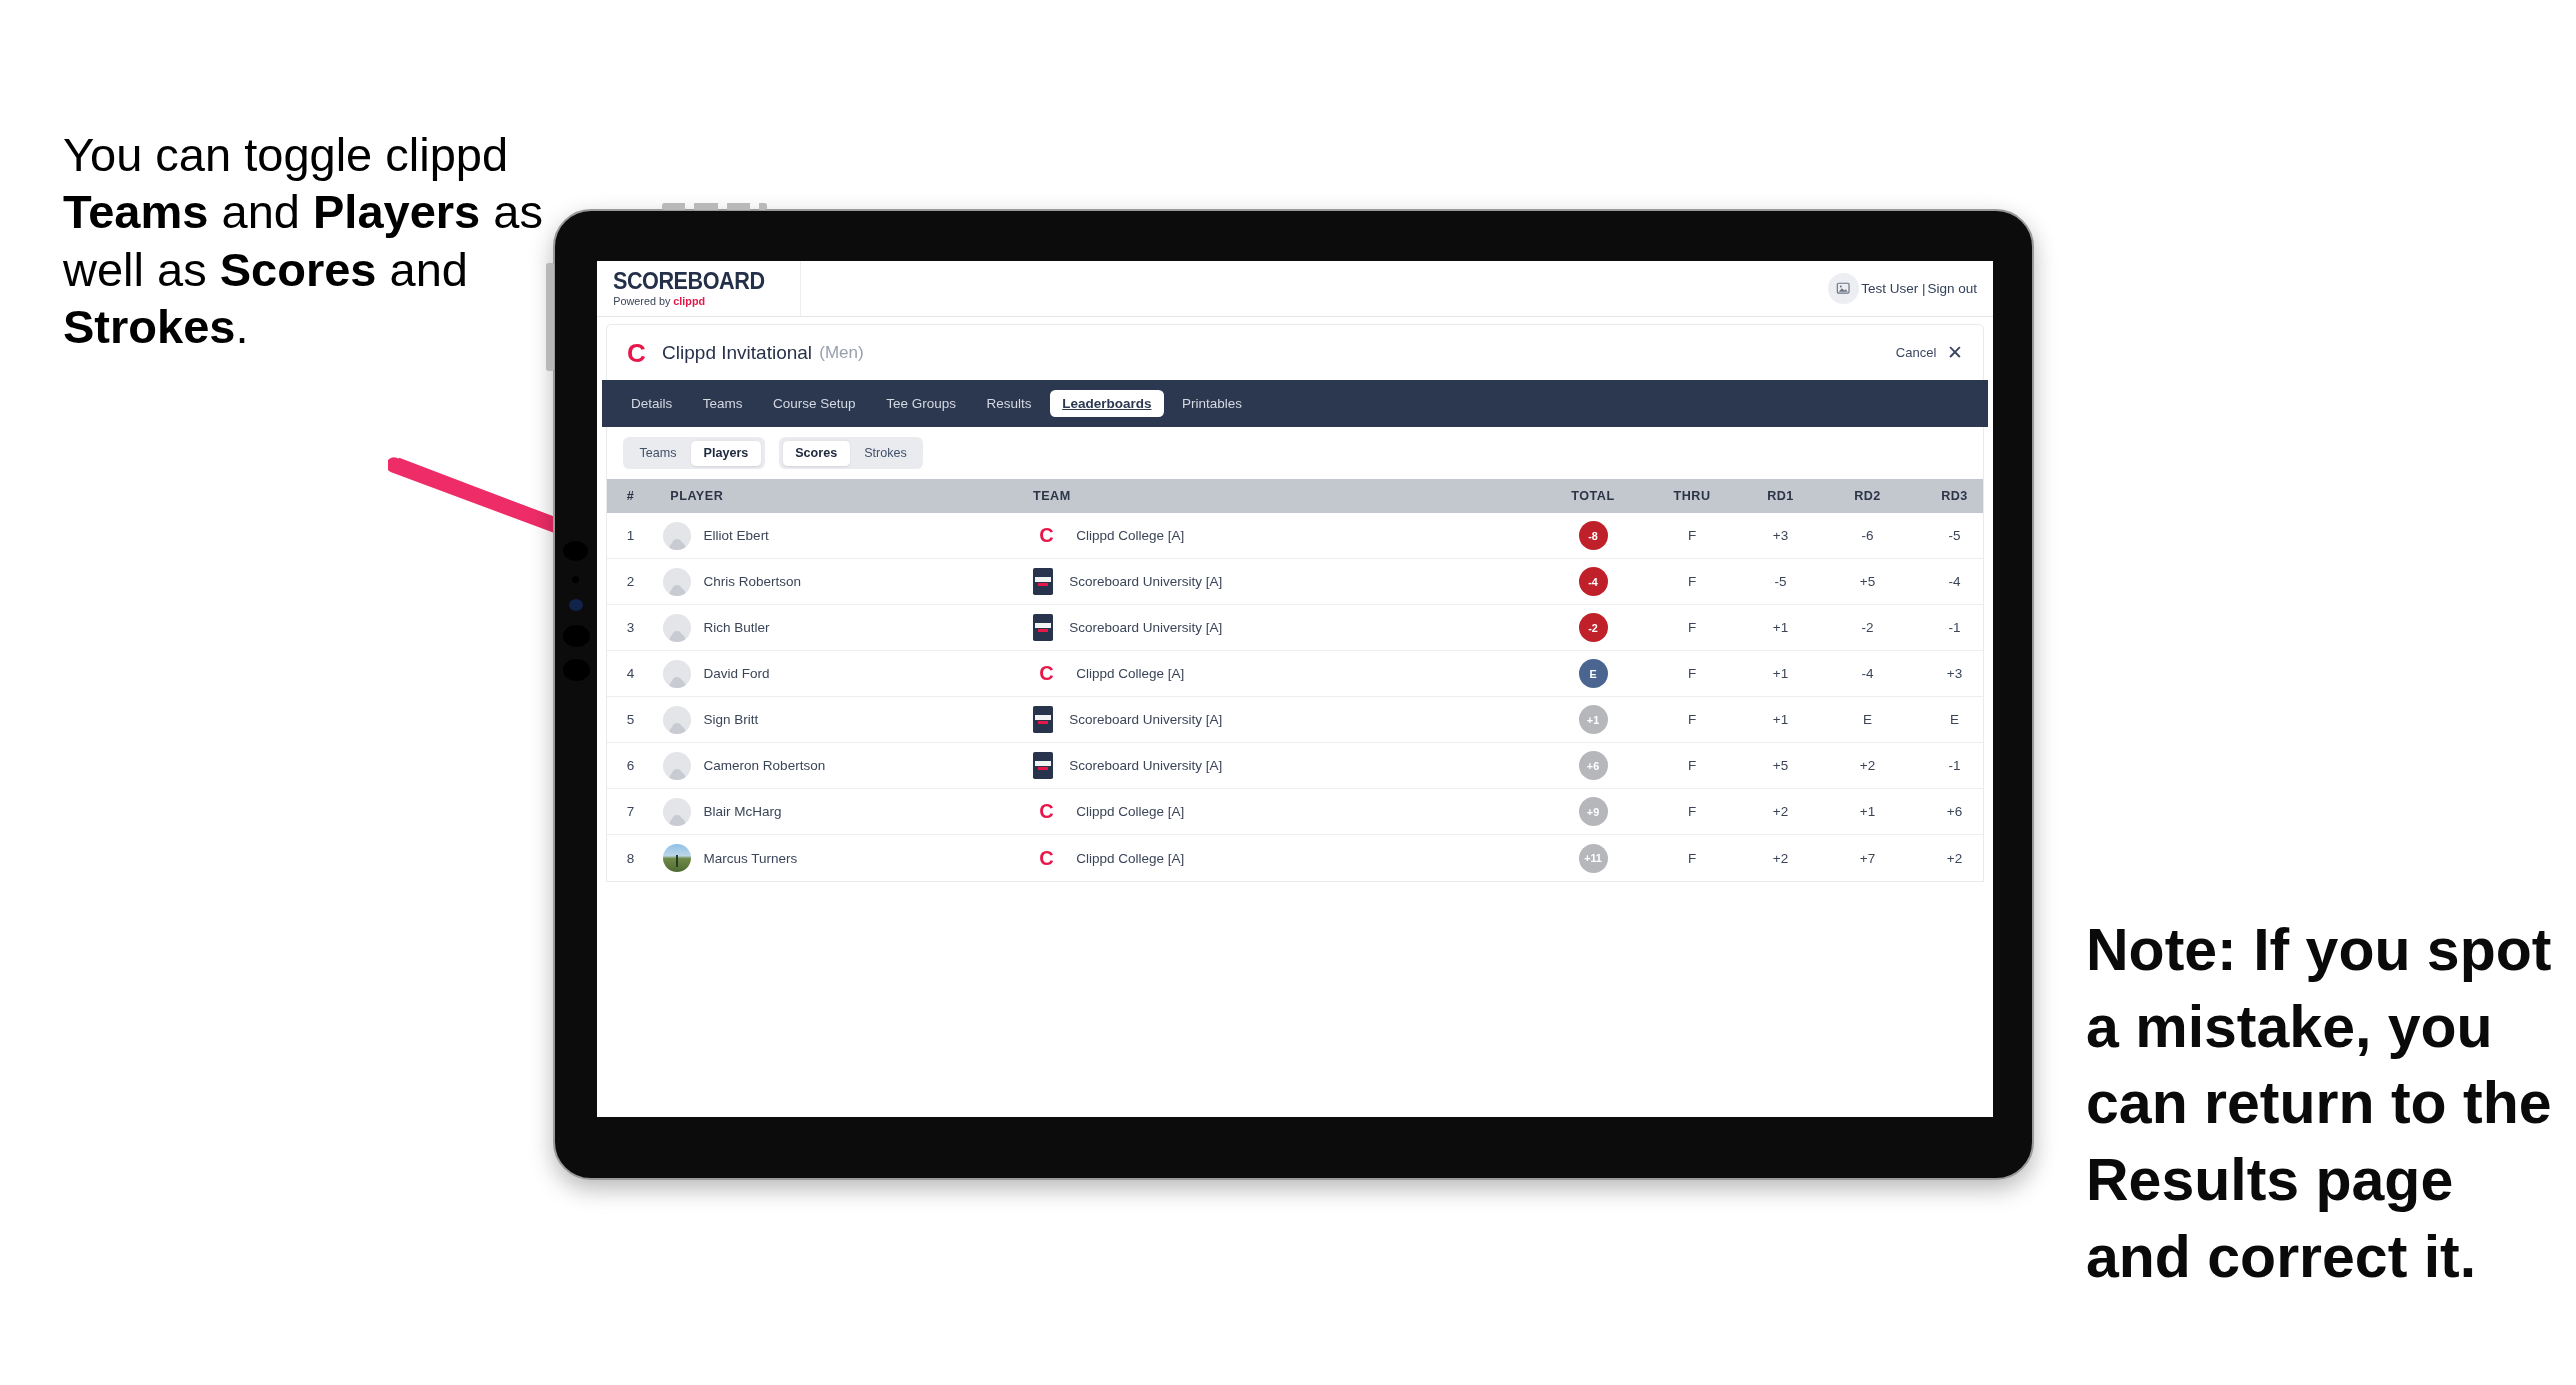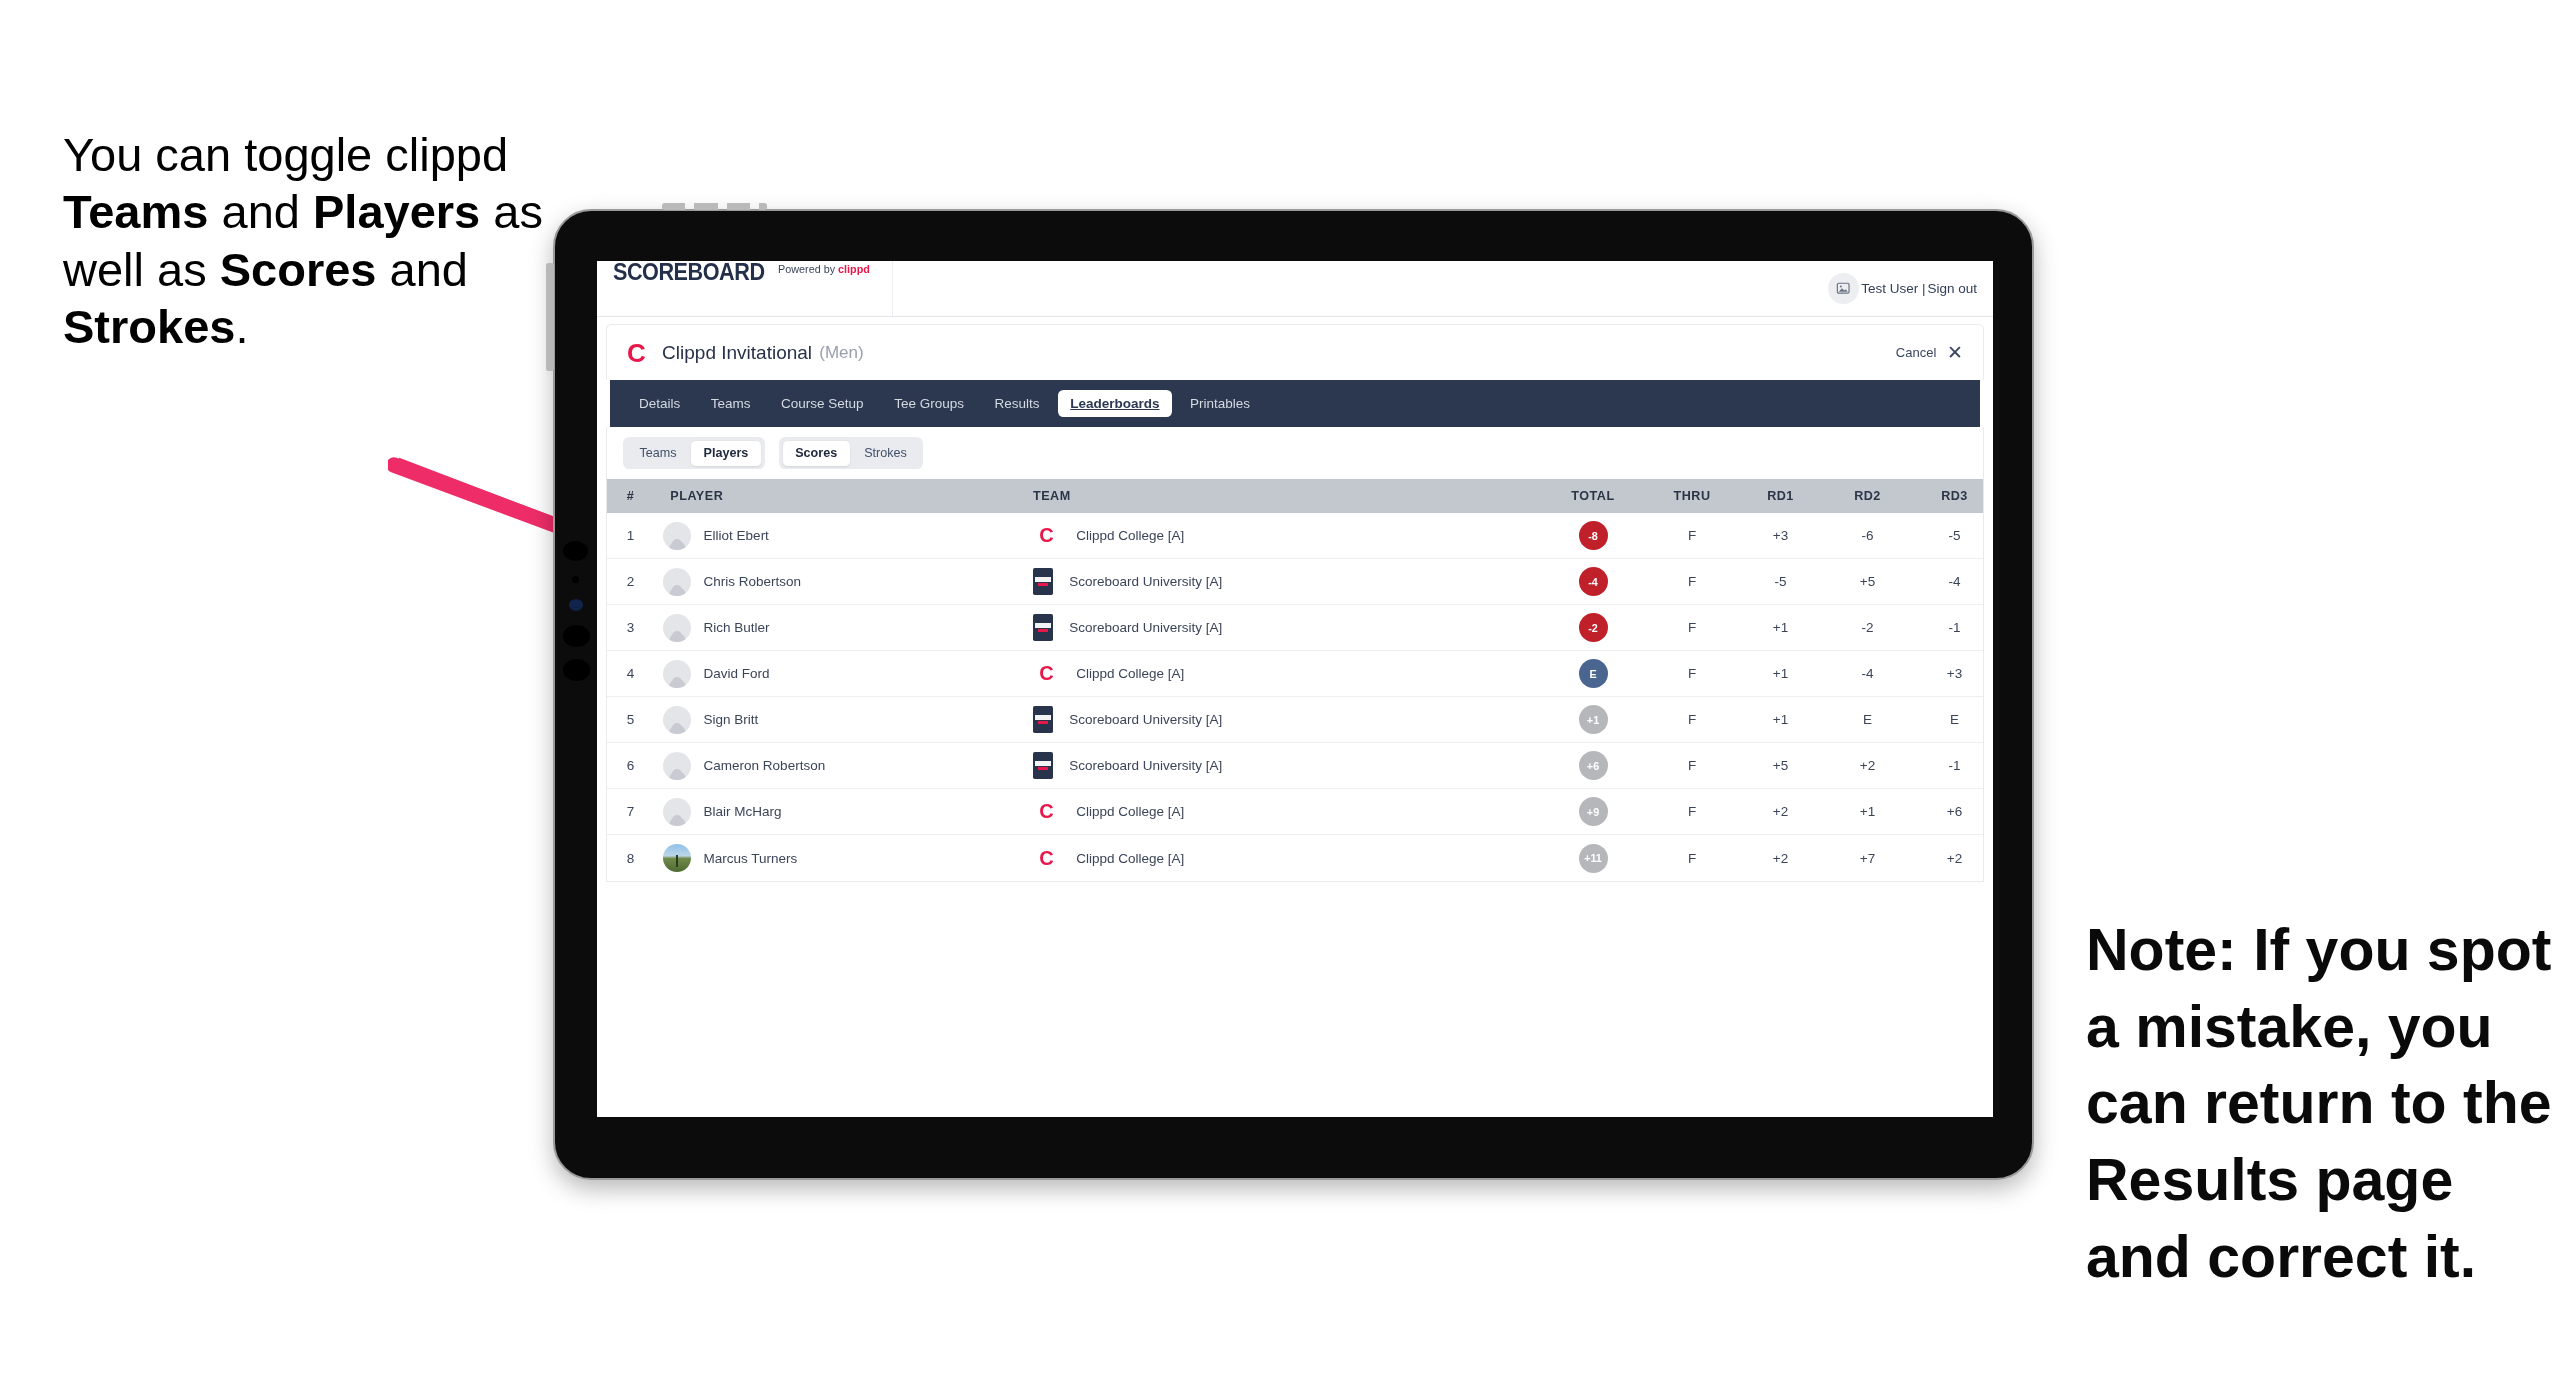--- a/index.html
+++ b/index.html
@@ -57,21 +57,21 @@
     width: 1396px; height: 856px;
     background: #ffffff; overflow: hidden;
   }
 
   
   .app-header {
     height: 56px; background:#fff; display:flex; align-items:stretch;
     border-bottom: 0.9px solid #e3e5e8; position:relative;
   }
   .brand {
-    display:flex; flex-direction:row; justify-content:center;
+    display:flex; flex-direction:column; justify-content:center;
     padding: 0 21.7px 0 16.3px; min-width: 159px; border-right:0.9px solid #eceef1;
   }
   .brand-name {
     font-size: 23.5px; font-weight: 800; color:#24304a; letter-spacing:-0.5px;
     font-family: "Liberation Sans", sans-serif;
     transform: scaleX(0.92); transform-origin:left center; line-height:1;
   }
   .brand-sub { font-size: 10.8px; color:#3a4458; margin-top:2.7px; line-height:1; }
   .brand-sub i { font-style:normal; color:#e8174a; font-weight:700; }
 
@@ -101,21 +101,21 @@
   }
   .c-logo { font-size: 26px; font-weight:800; color:#e8174a; line-height:1; margin-right:16.3px; }
   .tour-title { font-size: 19px; color:#27324a; font-weight:500; }
   .tour-gender { font-size: 17px; color:#98a0ae; margin-left:7.2px; }
   .cancel-wrap { margin-left:auto; display:flex; align-items:center; gap:10.8px; cursor:pointer; }
   .cancel-text { font-size:13px; color:#3a4660; }
   .cancel-x { font-size:19px; color:#3a4660; line-height:1; }
 
   
   .subnav {
-    margin: 0 13px; background:#2b3850; height:47px;
+    margin: 0 5px; background:#2b3850; height:47px;
     display:flex; align-items:center; padding: 0 16.3px; gap: 5.4px;
   }
   .subnav-item {
     font-size:13.5px; color:#d4d9e2; padding: 6.3px 12.6px; border-radius:5.4px; cursor:pointer;
   }
   .subnav-item.active {
     background:#fff; color:#2b3850; font-weight:600; text-decoration:underline;
   }
 
   

